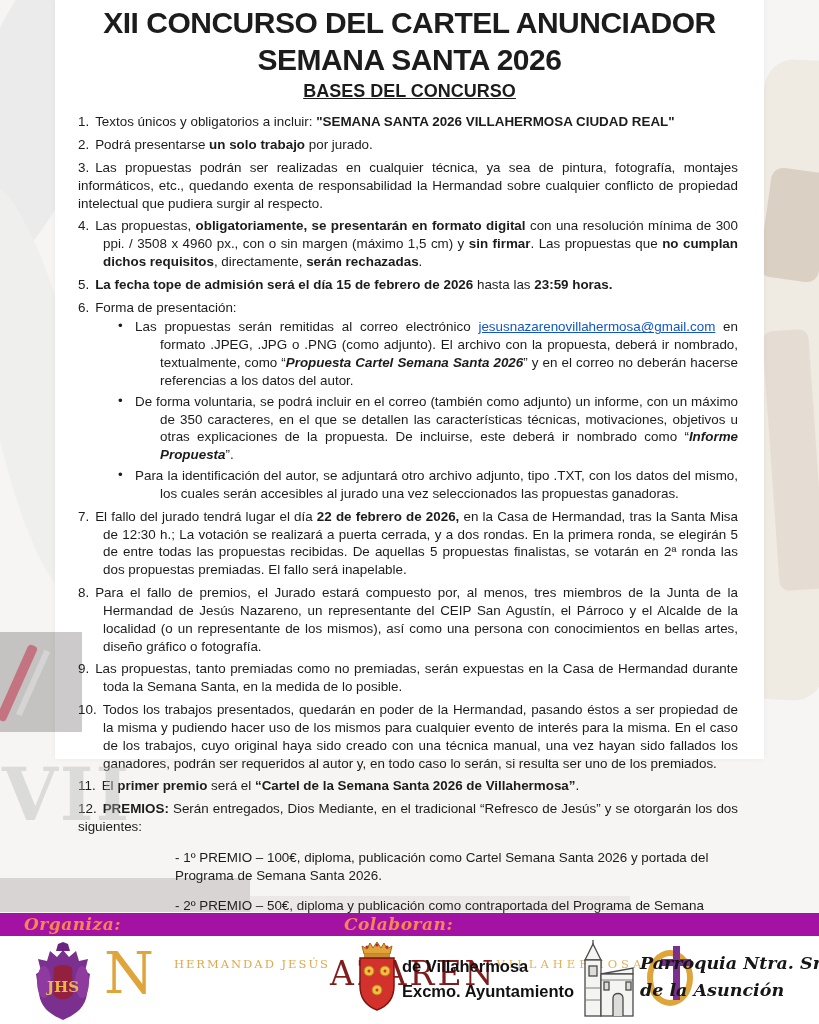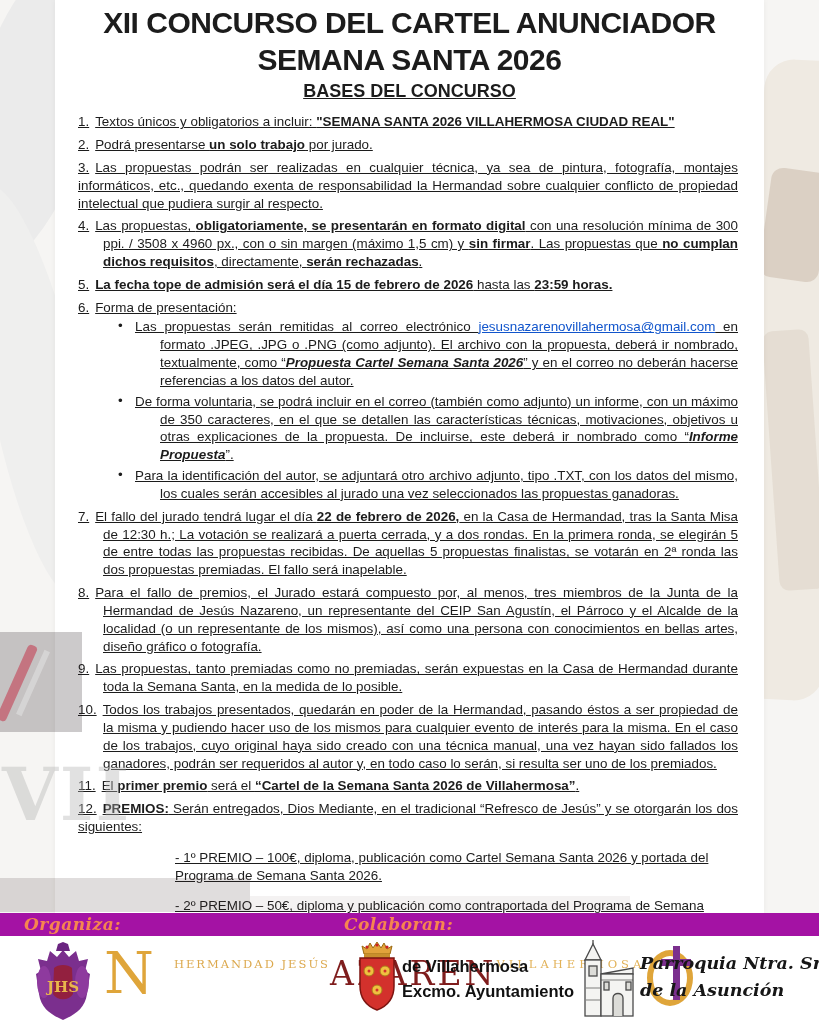--- a/index.html
+++ b/index.html
@@ -22,32 +22,32 @@
   .bg-bottom-strip{left:0;top:878px;width:250px;height:34px;background:rgba(60,46,46,.16);z-index:3;}
   .bg-bottom-strip2{left:250px;top:896px;width:380px;height:16px;background:rgba(120,90,90,.08);z-index:3;}
   .watermark{
     left:2px;top:752px;z-index:3;
     font-family:"DejaVu Serif", serif;
     font-size:72px;font-weight:bold;color:rgba(176,176,176,.38);
     letter-spacing:2px;
   }
   
   .paper{
-    position:absolute;left:55px;top:0;width:709px;height:913px;
+    position:absolute;left:55px;top:0;width:709px;height:759px;
     background:#ffffff;z-index:2;
     box-shadow:0 0 6px rgba(0,0,0,.05);
   }
   .title-block{text-align:center;padding-top:5px;}
   .title-1,.title-2{font-weight:bold;font-size:30px;line-height:1.22;letter-spacing:-0.5px;}
   .title-3{font-weight:bold;font-size:21px;margin-top:3px;}
   .title-4{font-weight:bold;font-size:18px;margin-top:3px;text-decoration:underline;display:inline-block;}
   
   .rules{
     margin:11px 26px 0 23px;
-    font-size:13.4px;line-height:1.33;text-align:justify;text-decoration:underline;
+    font-size:13.4px;line-height:1.33;text-align:justify;
   }
   .rule{margin-bottom:5px;}
   .hang{padding-left:25px;text-indent:-25px;}
   .num{margin-right:6px;}
   .b{font-weight:bold;}
   .i{font-style:italic;}
   .email-link{color:#1155CC;text-decoration:underline;}
   ul.sub-bullets{margin:2px 0 5px 37px;padding:0;}
   ul.sub-bullets li{
     list-style:none;position:relative;padding-left:20px;margin-bottom:3px;

